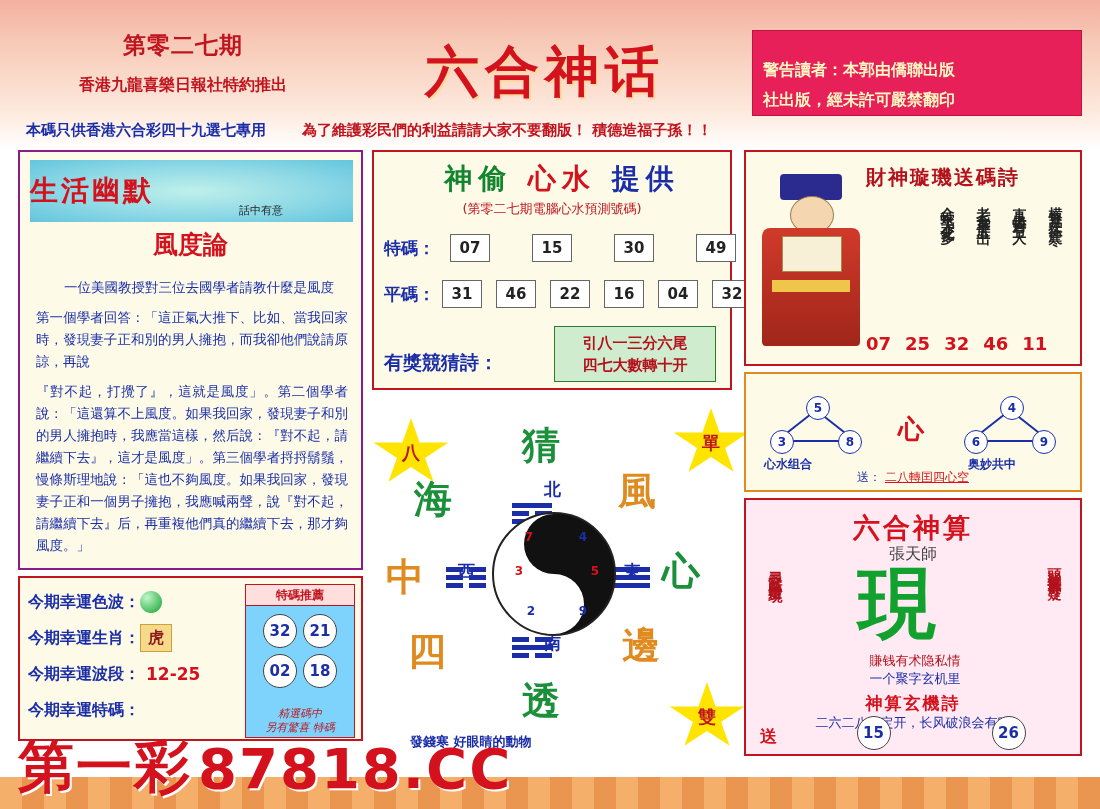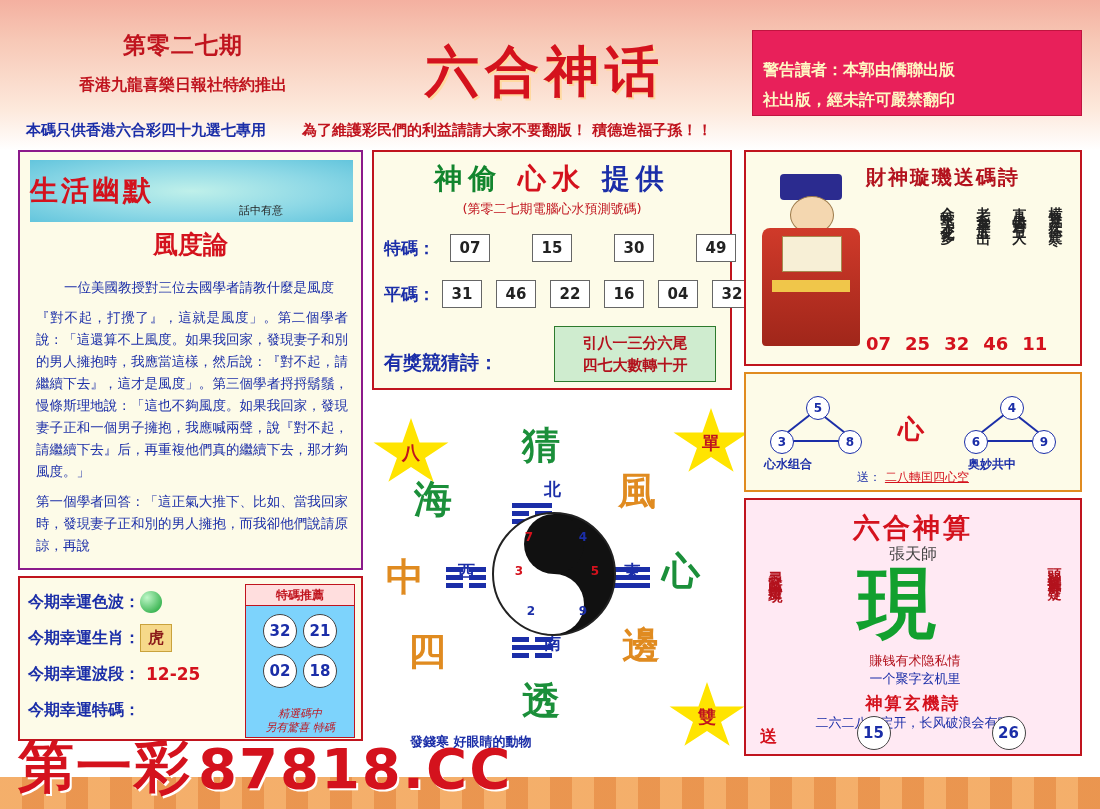--- a/index.html
+++ b/index.html
@@ -67,21 +67,21 @@
   .ball{width:22px;height:22px;border-radius:50%;background:radial-gradient(circle at 32% 30%,#bff7c8,#12a02e);display:inline-block;}
   .zodiac{width:30px;height:26px;background:#f6d98a;border:1px solid #c9a23c;display:inline-flex;align-items:center;justify-content:center;font-size:16px;color:#8b1a1a;font-weight:bold;}
   #lucky .rec{position:absolute;right:6px;top:6px;width:108px;height:152px;border:1px solid #c0141e;background:#7dd3fc;}
   .rec-h{height:20px;background:#ffdede;border-bottom:1px solid #c0141e;color:#c0141e;font-size:12px;font-weight:bold;display:flex;align-items:center;justify-content:center;}
   .rec-grid{display:flex;flex-wrap:wrap;justify-content:center;padding-top:8px;gap:6px;}
   .num-o{width:32px;height:32px;border-radius:50%;border:1px solid #444;display:flex;align-items:center;justify-content:center;font-size:15px;font-weight:bold;color:#1b2ea8;background:#fff;}
   .rec-foot{position:absolute;bottom:2px;left:0;width:100%;text-align:center;font-size:11px;color:#c0141e;line-height:14px;font-style:italic;}
 
   
   #pred{left:372px;top:150px;width:360px;height:240px;background:#fdfbe8;border:2px solid #c0141e;}
-  .pred-title{position:absolute;top:8px;left:0;width:100%;text-align:center;font-size:28px;font-weight:bold;letter-spacing:6px;}
+  .pred-title{position:absolute;top:8px;left:0;width:100%;text-align:center;font-size:28px;font-weight:bold;letter-spacing:6px;padding-left:10px;}
   .pred-title .g{color:#12852e;}
   .pred-title .r{color:#d4121d;}
   .pred-title .b{color:#1b2ea8;}
   .pred-sub{position:absolute;top:48px;left:0;width:100%;text-align:center;font-size:13px;color:#c0141e;}
   .pred-row{position:absolute;left:10px;display:flex;align-items:center;}
   .pred-row .lb{font-size:17px;font-weight:bold;color:#1b2ea8;width:58px;}
   .pred-row .nums{display:flex;gap:14px;}
   .nbox{width:38px;height:26px;border:1px solid #666;background:#fff;display:flex;align-items:center;justify-content:center;font-size:15px;font-weight:bold;color:#222;}
   .award{position:absolute;left:10px;bottom:12px;font-size:19px;font-weight:bold;color:#1b2ea8;}
   .award-box{position:absolute;right:14px;bottom:6px;width:160px;height:54px;background:#cfeccf;border:1px solid #2d7a2d;display:flex;flex-direction:column;align-items:center;justify-content:center;}
@@ -177,22 +177,22 @@
   </div>
 
   <div class="panel" id="humor">
     <div class="humor-banner">
       <span class="t">生活幽默</span>
       <span class="s">話中有意</span>
     </div>
     <div class="humor-title">風度論</div>
     <div class="humor-body">
       <p class="indent">一位美國教授對三位去國學者請教什麼是風度</p>
+      <p>第一個學者回答：「這正氣大推下、比如、當我回家時，發現妻子正和別的男人擁抱，而我卻他們說請原諒，再說</p>
       <p>『對不起，打攪了』，這就是風度」。第二個學者說：「這還算不上風度。如果我回家，發現妻子和別的男人擁抱時，我應當這樣，然后說：『對不起，請繼續下去』，這才是風度」。第三個學者捋捋鬍鬚，慢條斯理地說：「這也不夠風度。如果我回家，發現妻子正和一個男子擁抱，我應喊兩聲，說『對不起，請繼續下去』后，再重複他們真的繼續下去，那才夠風度。」</p>
-      <p>第一個學者回答：「這正氣大推下、比如、當我回家時，發現妻子正和別的男人擁抱，而我卻他們說請原諒，再說</p>
     </div>
   </div>
 
   <div class="panel" id="lucky">
     <div class="lucky-rows">
       <div class="lrow">
         <span class="lab">今期幸運色波：</span>
         <span class="ball"></span>
       </div>
       <div class="lrow">

